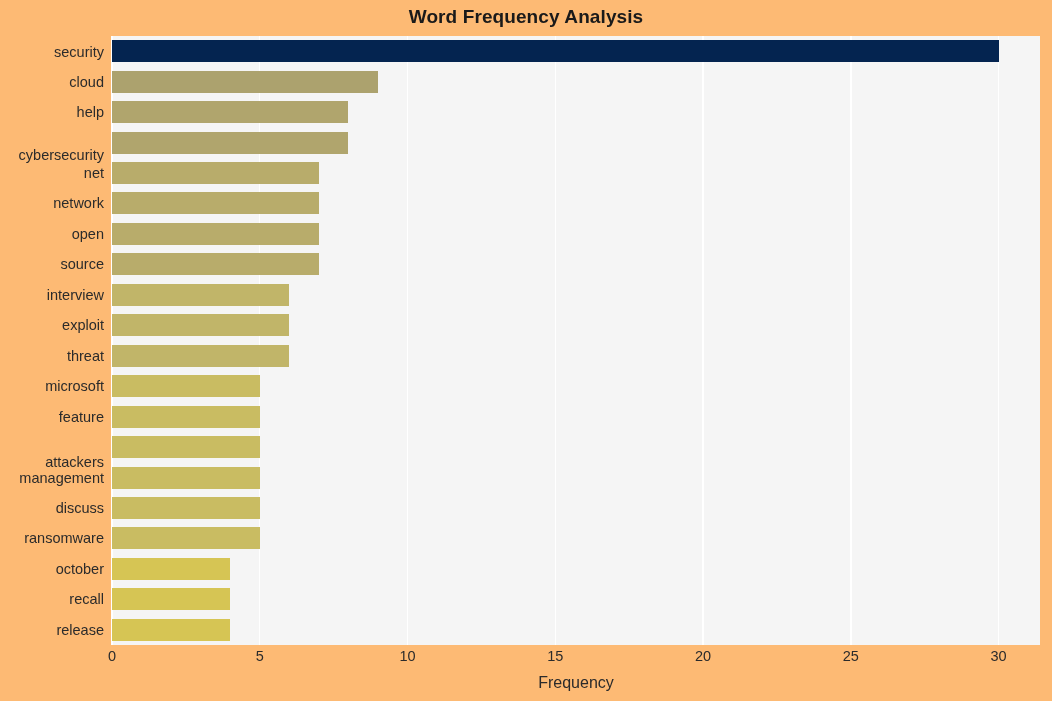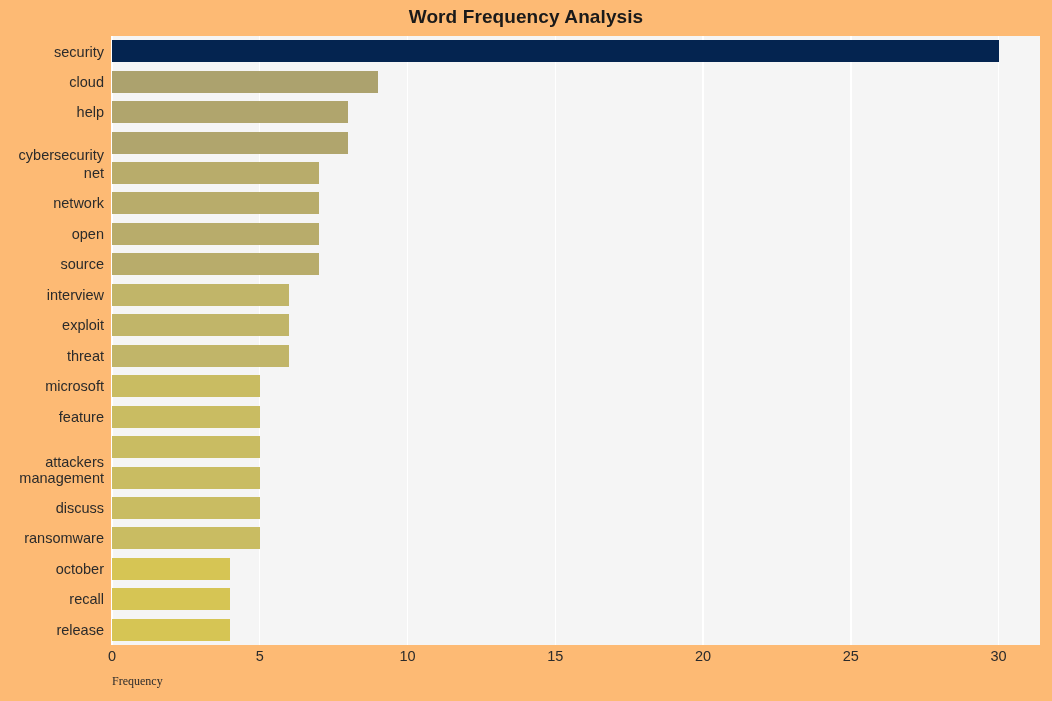--- a/index.html
+++ b/index.html
@@ -94,23 +94,23 @@
     transform: translateX(-50%);
     font-size: 14.5px;
     color: #2b2b2b;
     white-space: nowrap;
   }
   #xaxis-title {
     position: absolute;
     left: 112px;
     top: 674px;
     width: 928px;
-    font-size: 12px;
+    text-align: center;
+    font-size: 16px;
     color: #2b2b2b;
-    font-family: Liberation Serif, serif;
   }
 </style>
 </head>
 <body>
 
 <div id="figure">
 
   <div id="chart-title">Word Frequency Analysis</div>
 
   <div id="plot-area">

